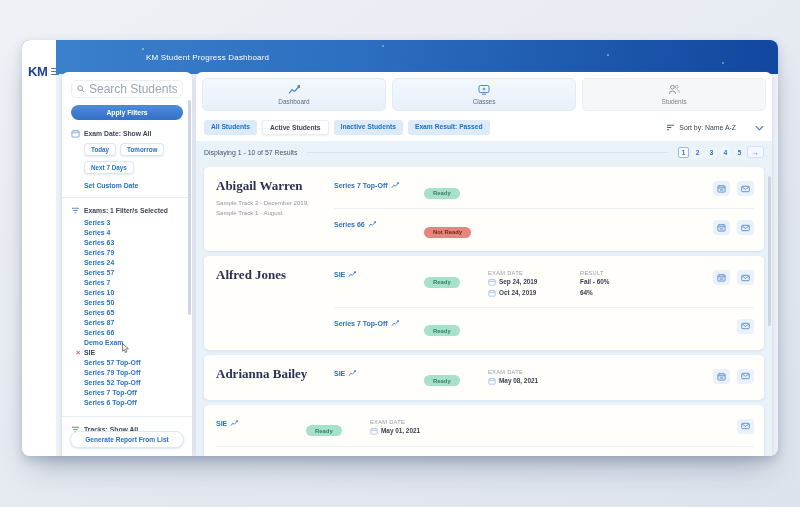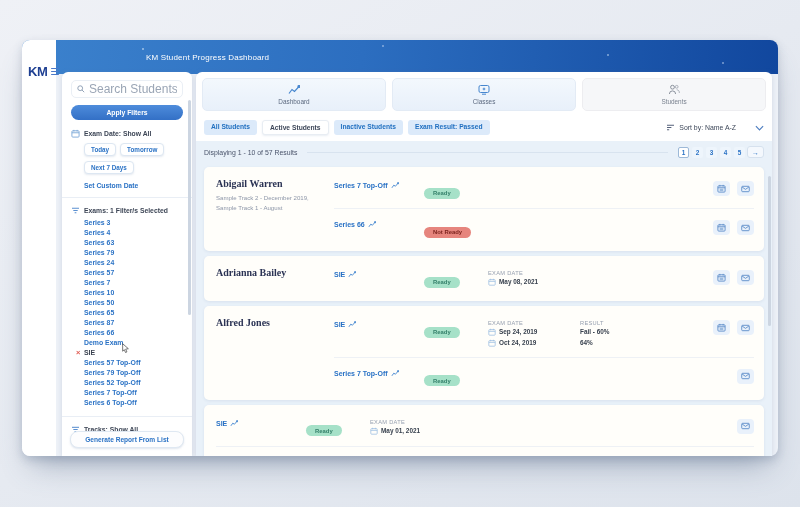--- a/index.html
+++ b/index.html
@@ -70,21 +70,21 @@
   .pages { display:flex; gap:3px; align-items:center; }
   .pagebox { min-width:11px; height:11px; display:flex; align-items:center; justify-content:center; font-size:6.4px; color:#2a72c5;
              font-weight:600; border-radius:2px; background:#eef5fc; border:1px solid transparent; cursor:pointer; }
   .pagebox.active { background:#fff; border-color:#9db9d8; }
   .page-next { width:17px; height:12px; border:1px solid #d6e1ee; background:#f4f8fd; border-radius:3px; color:#2a72c5; font-size:7px;
                display:flex; align-items:center; justify-content:center; margin-left:2px; cursor:pointer; }
 
   .list { background:#e9f1f9; padding:4px 8px 0; min-height:300px; }
   .card { background:#fffefa; border-radius:5px; box-shadow:0 1px 3px rgba(140,160,190,.18); display:flex; padding:8px 10px 8px 12px; margin-bottom:5px; }
   .name-col { width:118px; flex-shrink:0; padding-top:3px; }
-  .s-name { font-family:"Liberation Serif", serif; font-weight:bold; font-size:10px; color:#2b3354; }
+  .s-name { font-family:"Liberation Serif", serif; font-weight:bold; font-size:13px; color:#2b3354; }
   .s-sub { font-size:6.1px; color:#8d96a8; margin-top:4px; line-height:1.65; padding-right:16px; }
   .exams-col { flex:1; display:flex; flex-direction:column; }
   .exam-row { display:flex; align-items:flex-start; padding:5px 0; min-height:16px; }
   .exam-row + .exam-row { border-top:1px solid #eef1f5; margin-top:4px; padding-top:10px; }
   .col-exam { width:90px; font-size:7px; font-weight:bold; color:#2a72c5; display:flex; gap:3px; align-items:center; padding-top:2px; flex-shrink:0; cursor:pointer; }
   .col-badge { width:64px; padding-top:1px; flex-shrink:0; }
   .badge { display:inline-block; padding:2.5px 9px; border-radius:7px; font-size:5.9px; font-weight:bold; }
   .badge.ready { background:#a6e1c8; color:#35806a; }
   .badge.not-ready { background:#e6857d; color:#7e241f; }
   .col-dates { width:92px; flex-shrink:0; }
@@ -350,72 +350,20 @@
                       <rect x="0.8" y="1" width="8.4" height="6" rx="1"></rect>
                       <polyline points="1.2,1.8 5,4.4 8.8,1.8"></polyline>
                     </svg>
                   </button>
                 </span>
               </div>
             </div>
           </div>
           <div class="card">
             <div class="name-col">
-              <div class="s-name">Adrianna Bailey</div>
-            </div>
-            <div class="exams-col">
-              <div class="exam-row">
-                <span class="col-exam">
-                  <span>SIE</span>
-                  <span class="icn ">
-                    <svg width="8" height="7" viewBox="0 0 10 9" fill="none" stroke="#4a8ad2" stroke-width="1.2">
-                      <polyline points="1,7.5 3.5,4 5.5,5.5 9,1.5"></polyline>
-                      <circle cx="9" cy="1.5" r="0.9" fill="#4a8ad2"></circle>
-                    </svg>
-                  </span>
-                </span>
-                <span class="col-badge"><span class="badge ready">Ready</span></span>
-                <span class="col-dates">
-                  <div class="col-label">EXAM DATE</div>
-                  <div class="date-line">
-                    <span class="icn mini-cal">
-                      <svg width="8" height="8" viewBox="0 0 10 10" fill="none" stroke="currentColor" stroke-width="1">
-                        <rect x="1" y="2" width="8" height="7" rx="1"></rect>
-                        <line x1="1" y1="4.2" x2="9" y2="4.2"></line>
-                        <line x1="3.2" y1="1" x2="3.2" y2="2.8"></line>
-                        <line x1="6.8" y1="1" x2="6.8" y2="2.8"></line>
-                      </svg>
-                    </span>
-                    <span>May 08, 2021</span>
-                  </div>
-                </span>
-                <span class="col-results"></span>
-                <span class="row-spacer"></span>
-                <span class="col-actions">
-                  <button class="action-btn">
-                    <svg width="9" height="9" viewBox="0 0 10 10" fill="none" stroke="currentColor" stroke-width="1">
-                      <rect x="1" y="2" width="8" height="7" rx="1"></rect>
-                      <line x1="1" y1="4.2" x2="9" y2="4.2"></line>
-                      <line x1="3.2" y1="1" x2="3.2" y2="2.8"></line>
-                      <line x1="6.8" y1="1" x2="6.8" y2="2.8"></line>
-                      <rect x="3" y="5.3" width="4" height="2.5" fill="currentColor" stroke="none" opacity=".55"></rect>
-                    </svg>
-                  </button>
-                  <button class="action-btn">
-                    <svg width="9" height="8" viewBox="0 0 10 8" fill="none" stroke="currentColor" stroke-width="1">
-                      <rect x="0.8" y="1" width="8.4" height="6" rx="1"></rect>
-                      <polyline points="1.2,1.8 5,4.4 8.8,1.8"></polyline>
-                    </svg>
-                  </button>
-                </span>
-              </div>
-            </div>
-          </div>
-          <div class="card">
-            <div class="name-col">
               <div class="s-name">Alfred Jones</div>
             </div>
             <div class="exams-col">
               <div class="exam-row">
                 <span class="col-exam">
                   <span>SIE</span>
                   <span class="icn ">
                     <svg width="8" height="7" viewBox="0 0 10 9" fill="none" stroke="#4a8ad2" stroke-width="1.2">
                       <polyline points="1,7.5 3.5,4 5.5,5.5 9,1.5"></polyline>
                       <circle cx="9" cy="1.5" r="0.9" fill="#4a8ad2"></circle>
@@ -491,20 +439,72 @@
                     <svg width="9" height="8" viewBox="0 0 10 8" fill="none" stroke="currentColor" stroke-width="1">
                       <rect x="0.8" y="1" width="8.4" height="6" rx="1"></rect>
                       <polyline points="1.2,1.8 5,4.4 8.8,1.8"></polyline>
                     </svg>
                   </button>
                 </span>
               </div>
             </div>
           </div>
           <div class="card">
+            <div class="name-col">
+              <div class="s-name">Adrianna Bailey</div>
+            </div>
+            <div class="exams-col">
+              <div class="exam-row">
+                <span class="col-exam">
+                  <span>SIE</span>
+                  <span class="icn ">
+                    <svg width="8" height="7" viewBox="0 0 10 9" fill="none" stroke="#4a8ad2" stroke-width="1.2">
+                      <polyline points="1,7.5 3.5,4 5.5,5.5 9,1.5"></polyline>
+                      <circle cx="9" cy="1.5" r="0.9" fill="#4a8ad2"></circle>
+                    </svg>
+                  </span>
+                </span>
+                <span class="col-badge"><span class="badge ready">Ready</span></span>
+                <span class="col-dates">
+                  <div class="col-label">EXAM DATE</div>
+                  <div class="date-line">
+                    <span class="icn mini-cal">
+                      <svg width="8" height="8" viewBox="0 0 10 10" fill="none" stroke="currentColor" stroke-width="1">
+                        <rect x="1" y="2" width="8" height="7" rx="1"></rect>
+                        <line x1="1" y1="4.2" x2="9" y2="4.2"></line>
+                        <line x1="3.2" y1="1" x2="3.2" y2="2.8"></line>
+                        <line x1="6.8" y1="1" x2="6.8" y2="2.8"></line>
+                      </svg>
+                    </span>
+                    <span>May 08, 2021</span>
+                  </div>
+                </span>
+                <span class="col-results"></span>
+                <span class="row-spacer"></span>
+                <span class="col-actions">
+                  <button class="action-btn">
+                    <svg width="9" height="9" viewBox="0 0 10 10" fill="none" stroke="currentColor" stroke-width="1">
+                      <rect x="1" y="2" width="8" height="7" rx="1"></rect>
+                      <line x1="1" y1="4.2" x2="9" y2="4.2"></line>
+                      <line x1="3.2" y1="1" x2="3.2" y2="2.8"></line>
+                      <line x1="6.8" y1="1" x2="6.8" y2="2.8"></line>
+                      <rect x="3" y="5.3" width="4" height="2.5" fill="currentColor" stroke="none" opacity=".55"></rect>
+                    </svg>
+                  </button>
+                  <button class="action-btn">
+                    <svg width="9" height="8" viewBox="0 0 10 8" fill="none" stroke="currentColor" stroke-width="1">
+                      <rect x="0.8" y="1" width="8.4" height="6" rx="1"></rect>
+                      <polyline points="1.2,1.8 5,4.4 8.8,1.8"></polyline>
+                    </svg>
+                  </button>
+                </span>
+              </div>
+            </div>
+          </div>
+          <div class="card">
             <div class="exams-col">
               <div class="exam-row">
                 <span class="col-exam">
                   <span>SIE</span>
                   <span class="icn ">
                     <svg width="8" height="7" viewBox="0 0 10 9" fill="none" stroke="#4a8ad2" stroke-width="1.2">
                       <polyline points="1,7.5 3.5,4 5.5,5.5 9,1.5"></polyline>
                       <circle cx="9" cy="1.5" r="0.9" fill="#4a8ad2"></circle>
                     </svg>
                   </span>

